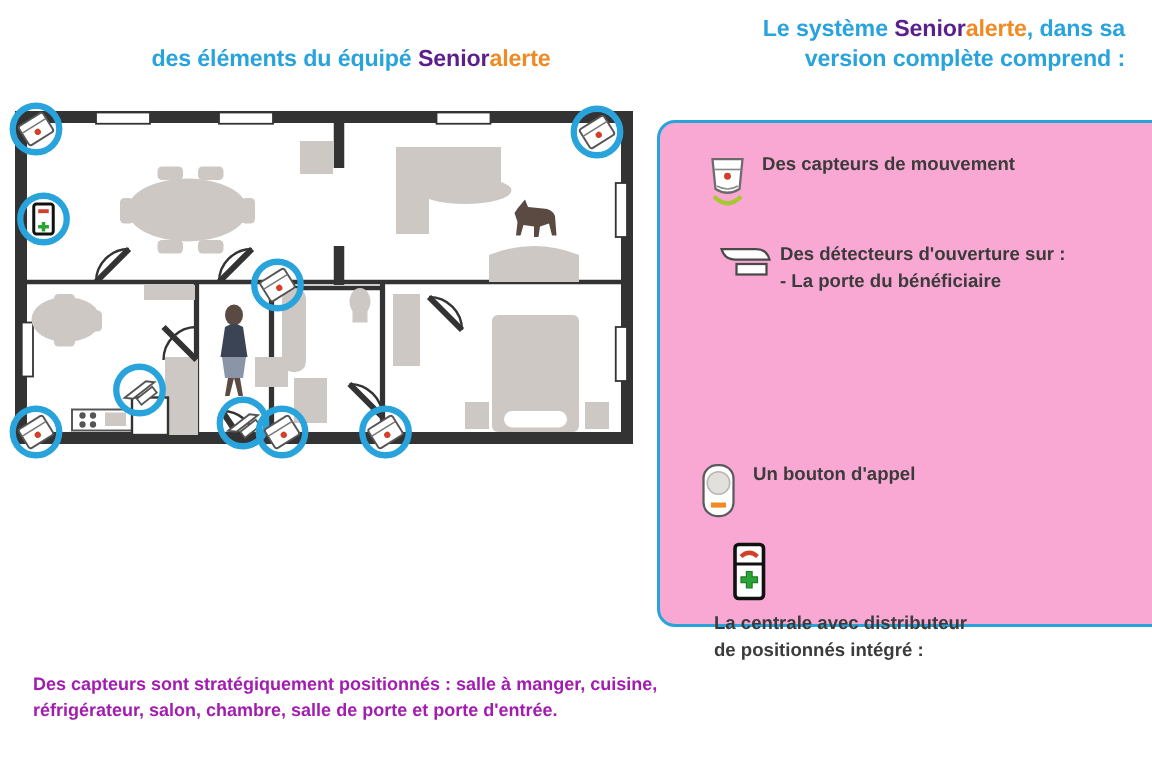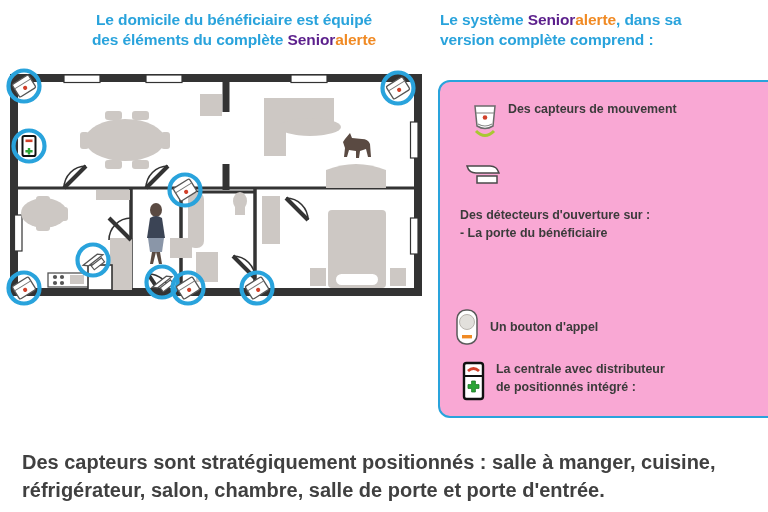--- a/index.html
+++ b/index.html
@@ -6,21 +6,21 @@
   body{
     width:768px;height:512px;background:#ffffff;overflow:hidden;
     font-family:"Liberation Sans","DejaVu Sans",sans-serif;
     position:relative;
   }
   .heading{
     position:absolute;font-weight:bold;font-size:15.5px;line-height:1.32;
     color:#29a3dc;letter-spacing:-0.1px;
   }
   #heading-left{left:38px;top:10px;width:392px;text-align:center;}
-  #heading-right{left:440px;top:10px;width:310px;text-align:left;}
+  #heading-right{left:440px;top:10px;width:310px;text-align:right;}
   .brand-senior{color:#5b1f8c;}
   .brand-alerte{color:#f08a24;}
 
   
   #floorplan{position:absolute;left:0;top:60px;width:432px;height:250px;}
   #floorplan svg{display:block;}
 
   
   #legend-panel{
     position:absolute;left:438px;top:80px;width:356px;height:338px;
@@ -29,37 +29,37 @@
   }
   .legend-item{
     position:absolute;display:flex;align-items:flex-start;
   }
   .legend-icon{width:46px;flex:0 0 46px;display:flex;justify-content:center;}
   .legend-text{
     font-size:12.4px;font-weight:bold;color:#3b3b3b;line-height:1.42;
     padding-top:1px;
   }
   #item-motion{left:22px;top:18px;}
-  #item-opening{left:20px;top:78px;flex-direction:column;}
+  #item-opening{left:34px;top:78px;}
   #item-temp{left:22px;top:157px;}
-  #item-button{left:4px;top:225px;align-items:center;}
-  #item-central{left:10px;top:278px;}
+  #item-button{left:16px;top:225px;}
+  #item-central{left:36px;top:278px;flex-direction:column;}
 
   
   #caption{
     position:absolute;left:22px;top:448px;width:730px;
-    font-size:20px;font-weight:bold;color:#404040;line-height:1.42;
+    font-size:12px;font-weight:bold;color:#a21caf;line-height:1.42;
   }
 </style>
 </head>
 <body>
 
 <div class="heading" id="heading-left">
-  <span>Le domicile du bénéficiaire est équipé</span><br>
-  <span>des éléments du complète </span><span class="brand-senior">Senior</span><span class="brand-alerte">alerte</span>
+  <br>
+  <span>des éléments du équipé </span><span class="brand-senior">Senior</span><span class="brand-alerte">alerte</span>
 </div>
 
 <div class="heading" id="heading-right">
   <span>Le système </span><span class="brand-senior">Senior</span><span class="brand-alerte">alerte</span><span>, dans sa</span><br>
   <span>version complète comprend :</span>
 </div>
 
 <div id="floorplan">
 <svg width="432" height="250" viewBox="0 0 432 250" xmlns="http://www.w3.org/2000/svg">
   <defs>

